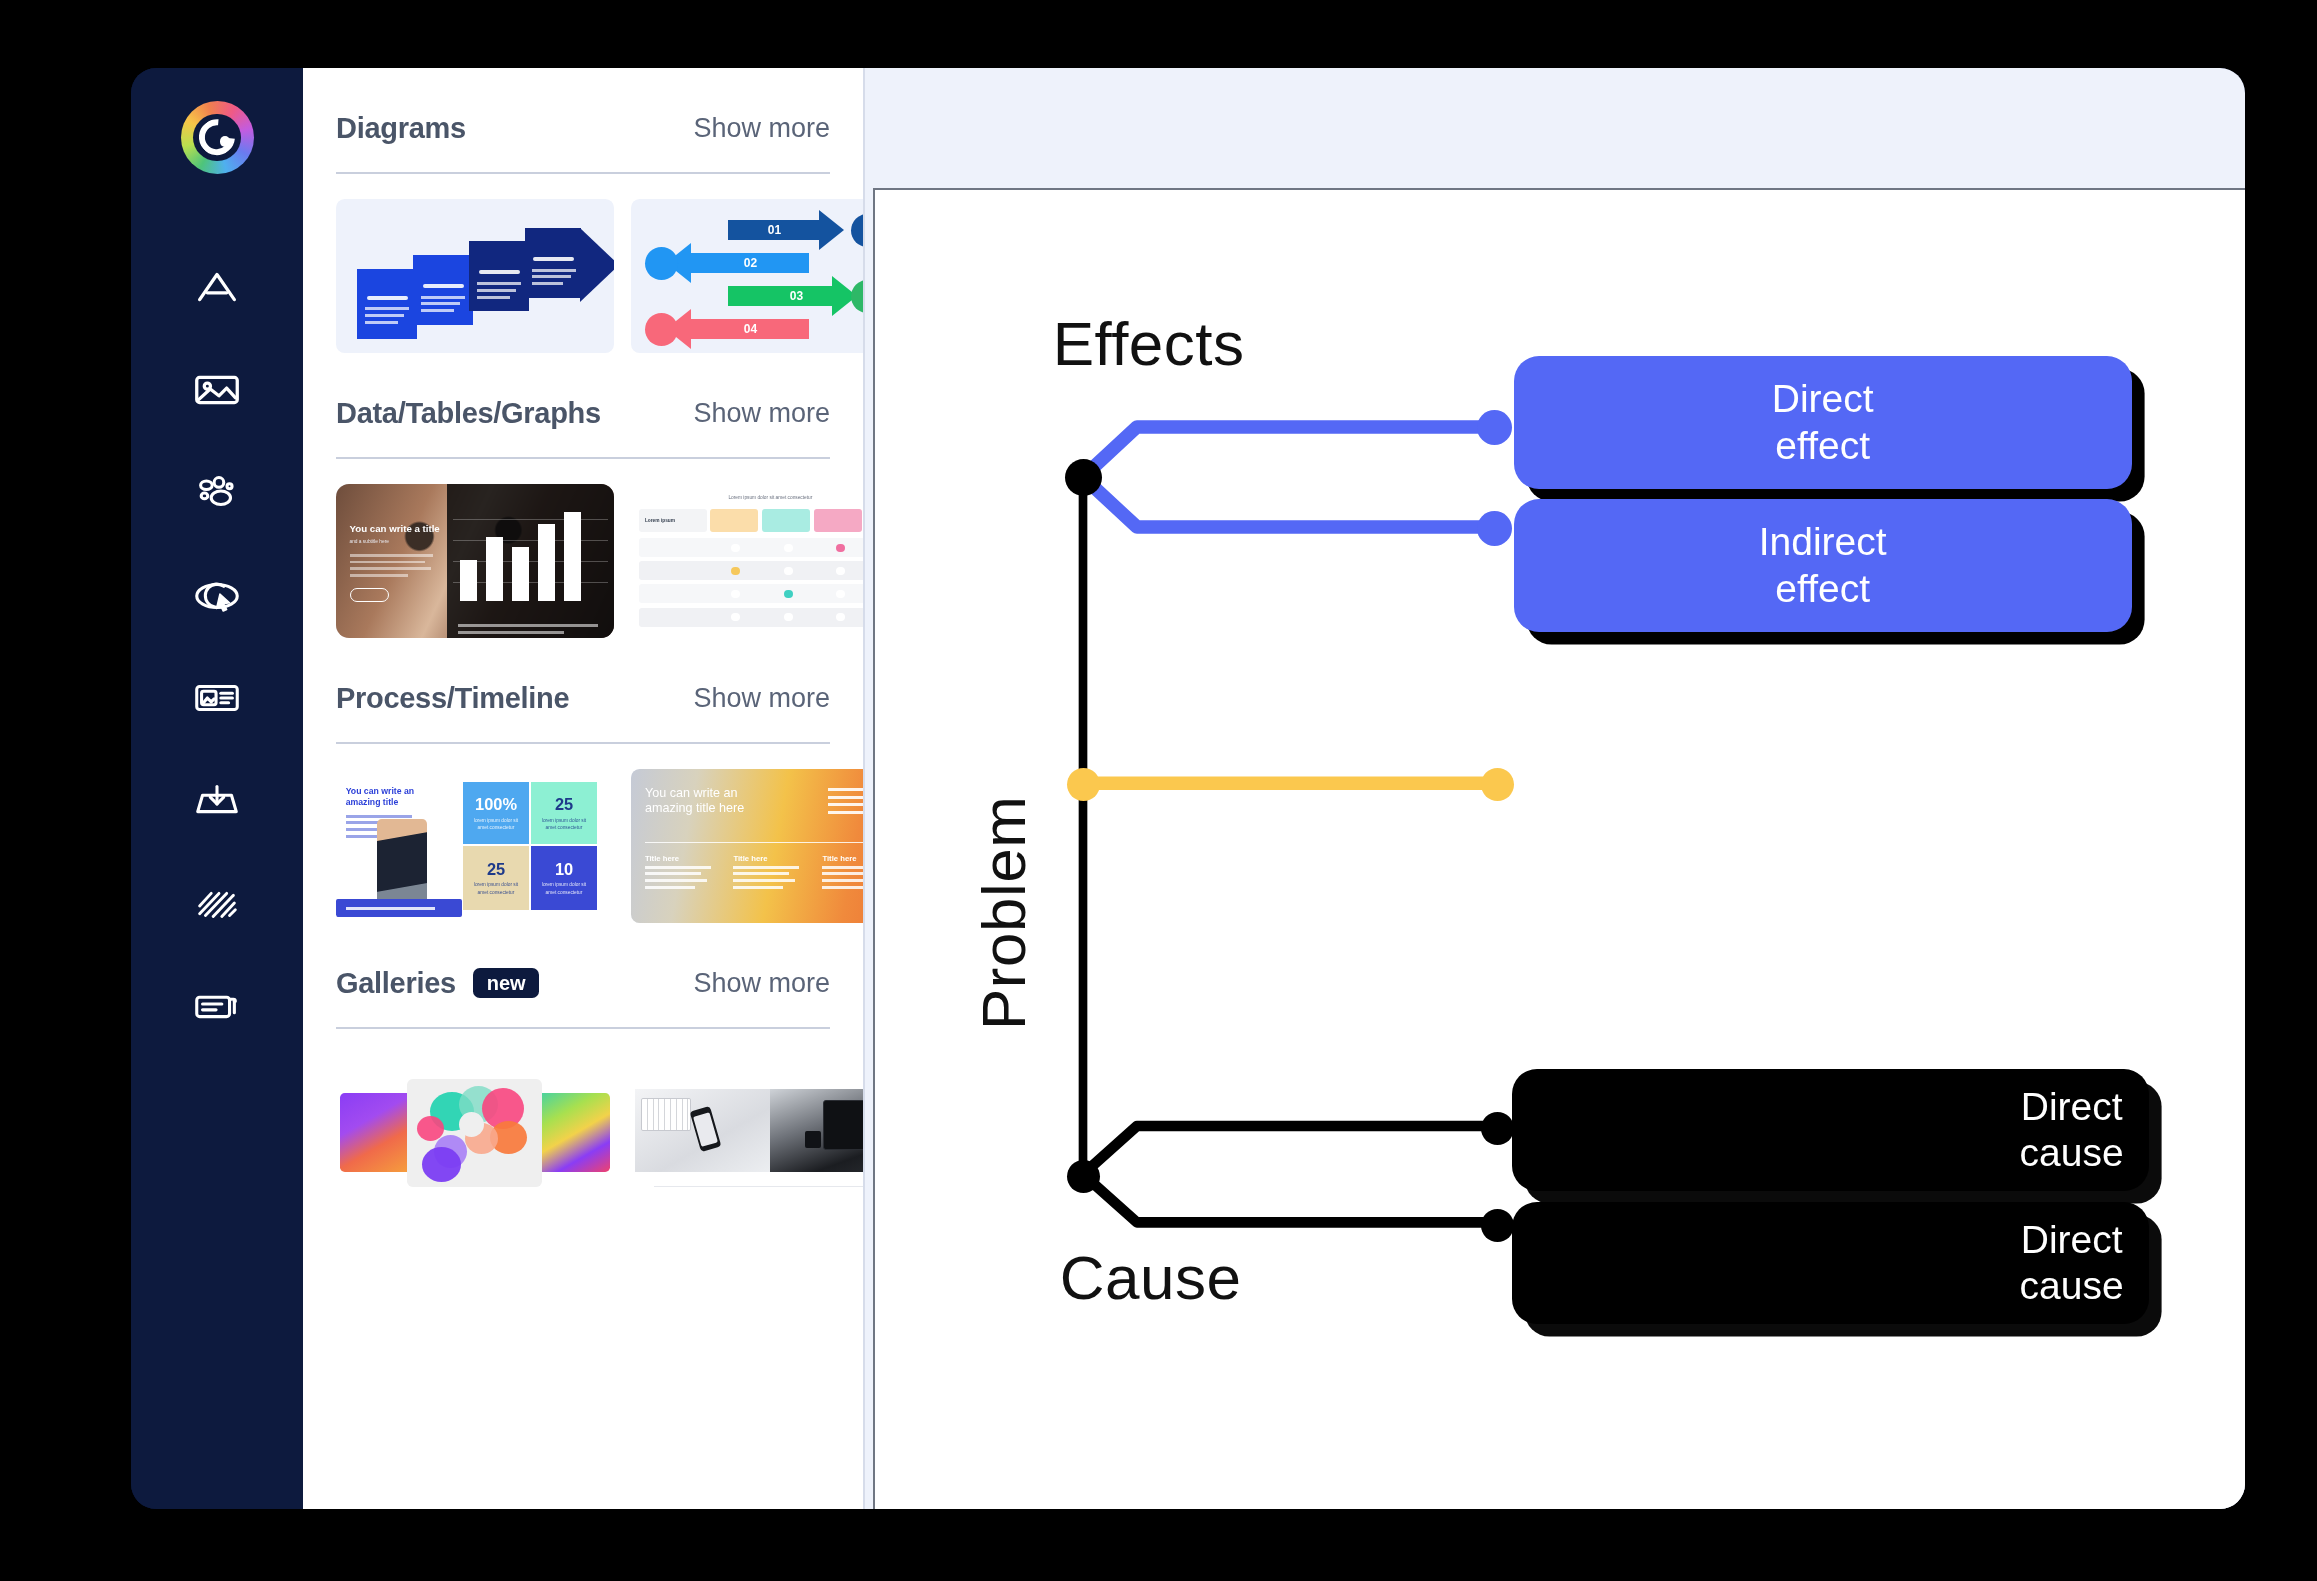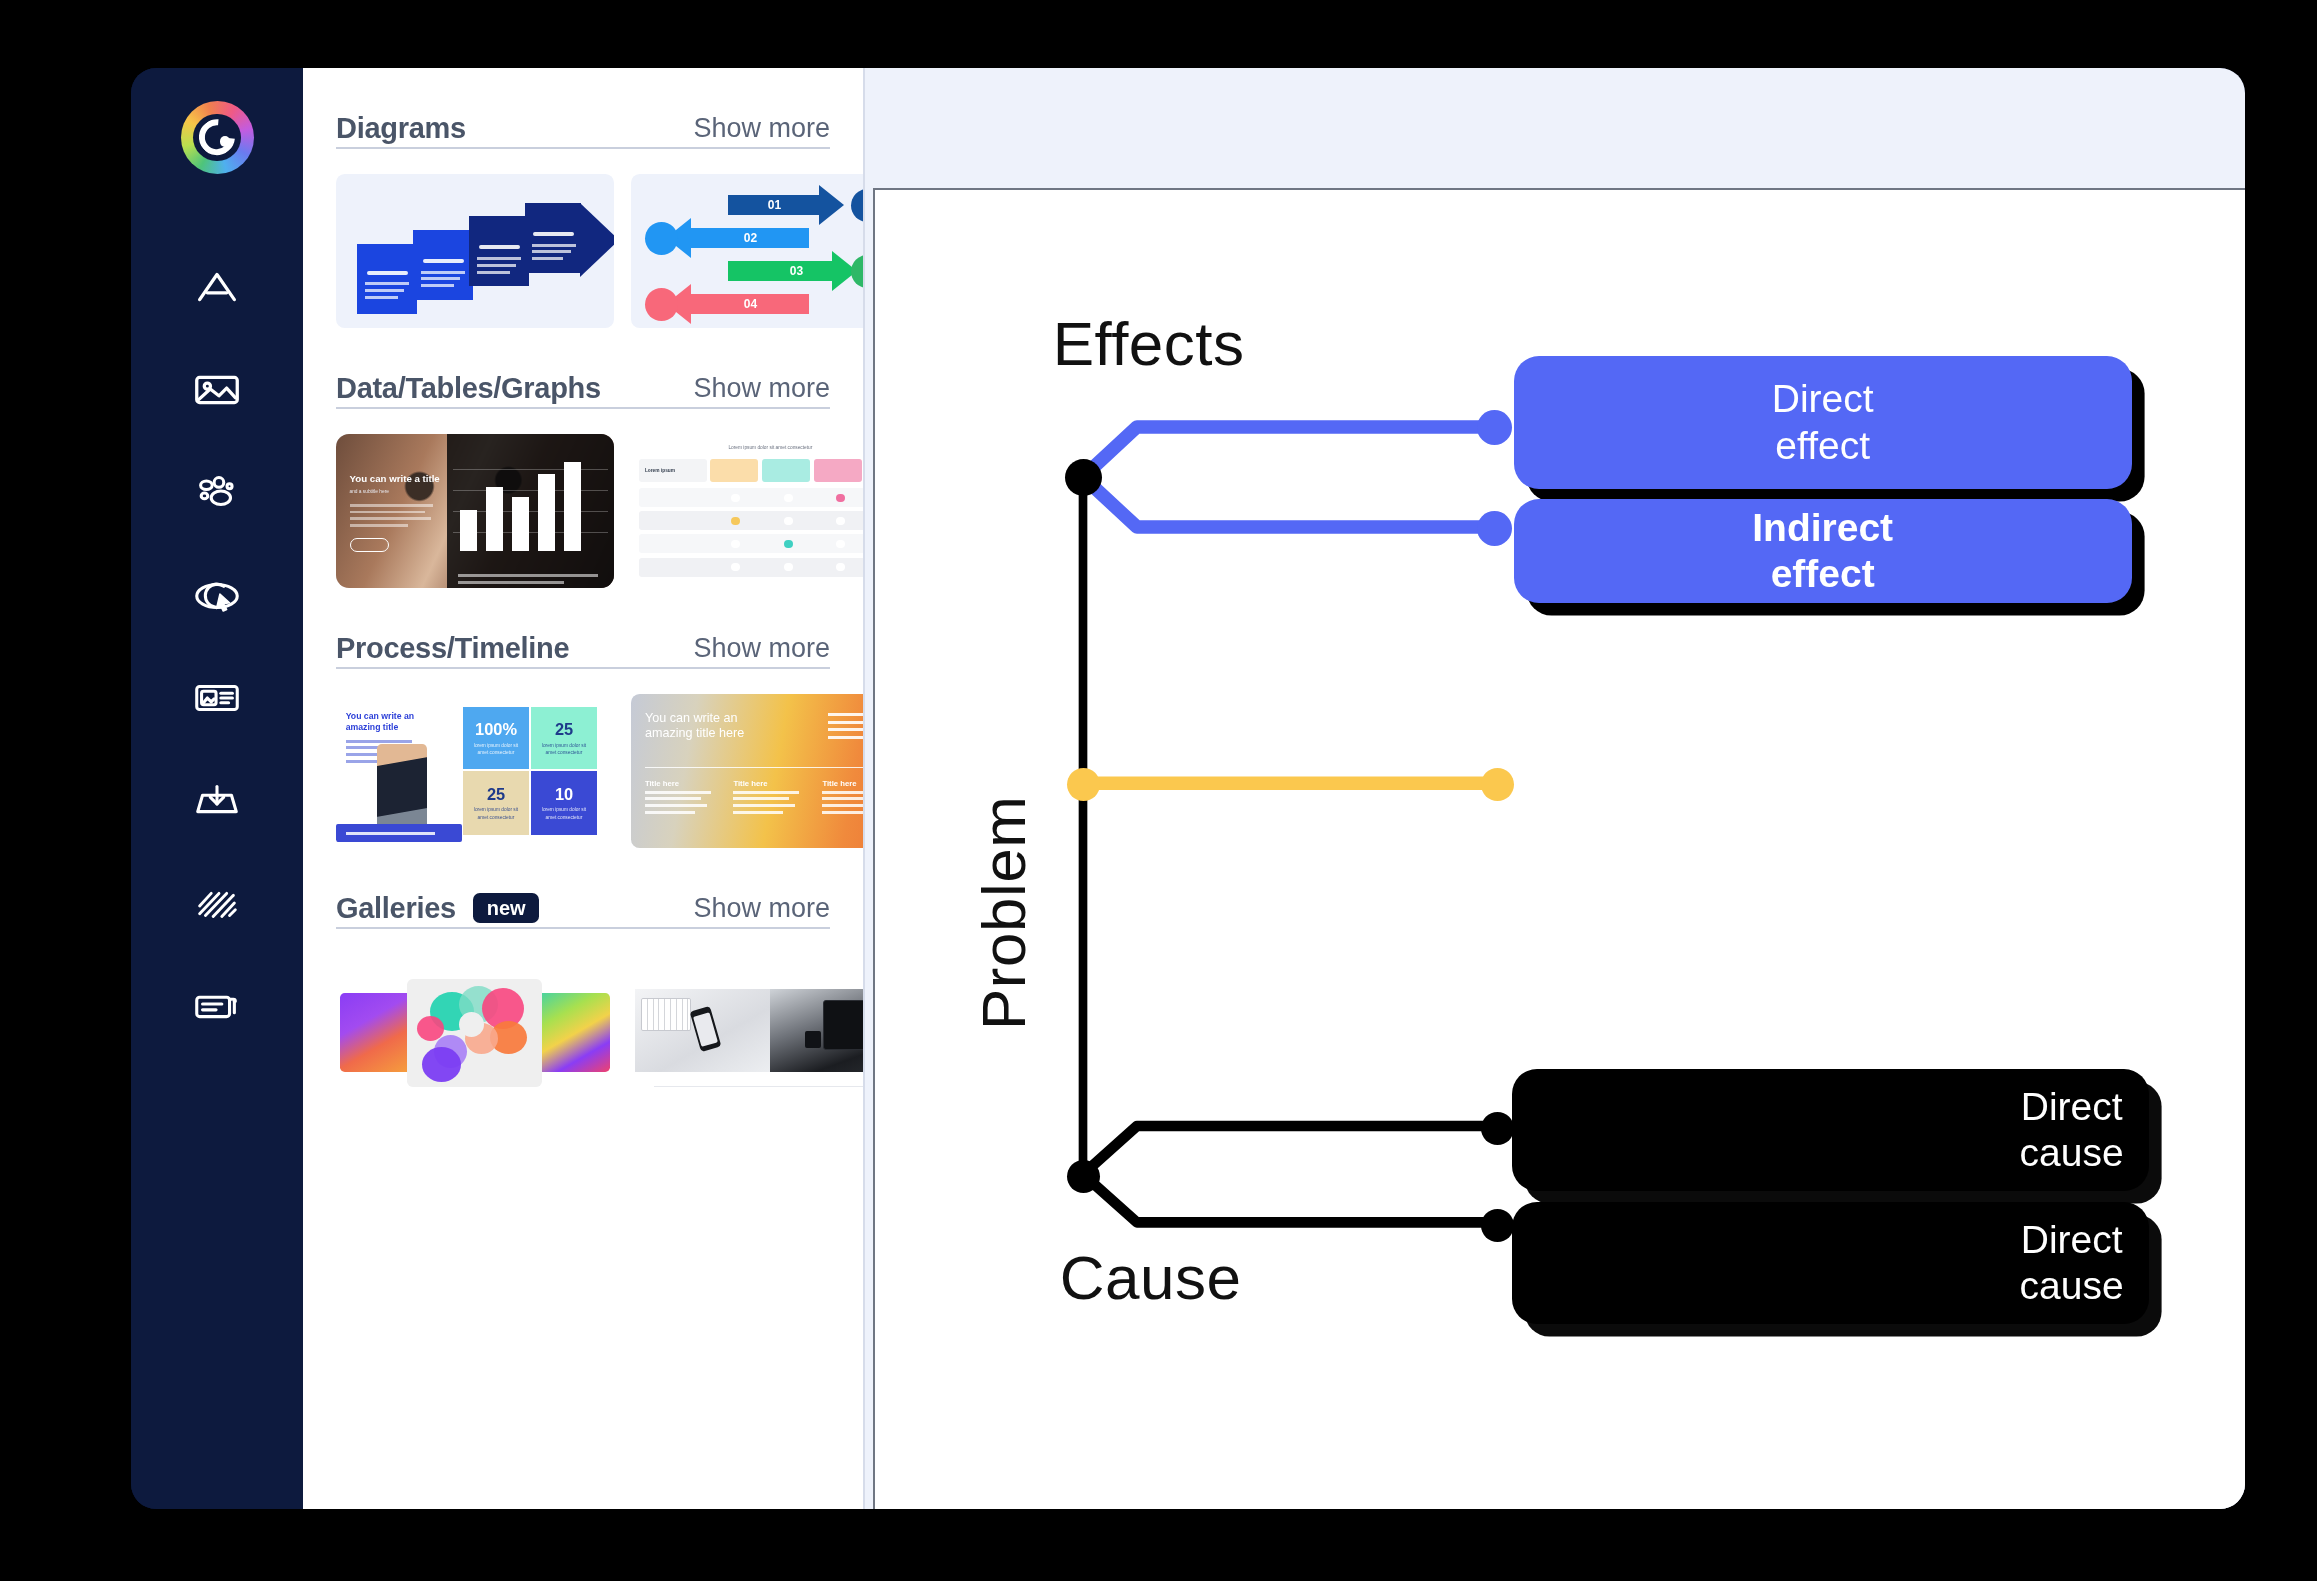--- a/index.html
+++ b/index.html
@@ -82,21 +82,21 @@
     height: 100%;
     padding: 44px 33px 0 33px;
     overflow: hidden;
     position: relative;
   }
   .lib-section { margin-bottom: 9.7px; }
   .lib-head {
     display: flex;
     align-items: center;
     justify-content: space-between;
-    padding-bottom: 2px;
+    padding-bottom: 27px;
   }
   .lib-head-left { display: flex; align-items: center; gap: 17.4px; }
   .lib-title {
     font-size: 29px;
     font-weight: bold;
     color: #4a5568;
     letter-spacing: -0.3px;
   }
   .badge-new {
     background: #0d1a3e;
@@ -611,21 +611,21 @@
         <span class="dg-dot" style="left:606px; top:922px; width:33px; height:33px; background:#000000;"></span>
         <span class="dg-dot" style="left:606px; top:1019px; width:33px; height:33px; background:#000000;"></span>
 
         <span class="dg-label" style="left:178px; top:118px;">Effects</span>
         <span class="dg-label" id="label-problem" style="left:93px; top:840px;">Problem</span>
         <span class="dg-label" style="left:185px; top:1052px;">Cause</span>
 
         <div class="dg-box blue" style="left:639px; top:166px; width:618px; height:133px;">
           <span>Direct<br>effect</span>
         </div>
-        <div class="dg-box blue" style="left:639px; top:309px; width:618px; height:104px;font-weight:bold;">
+        <div class="dg-box blue" style="left:639px; top:309px; width:618px; height:133px;">
           <span>Indirect<br>effect</span>
         </div>
         <div class="dg-box black" style="left:637px; top:879px; width:637px; height:122px;">
           <span style="margin-left:auto;">Direct<br>cause</span>
         </div>
         <div class="dg-box black" style="left:637px; top:1012px; width:637px; height:122px;">
           <span style="margin-left:auto;">Direct<br>cause</span>
         </div>
 
       </div>

